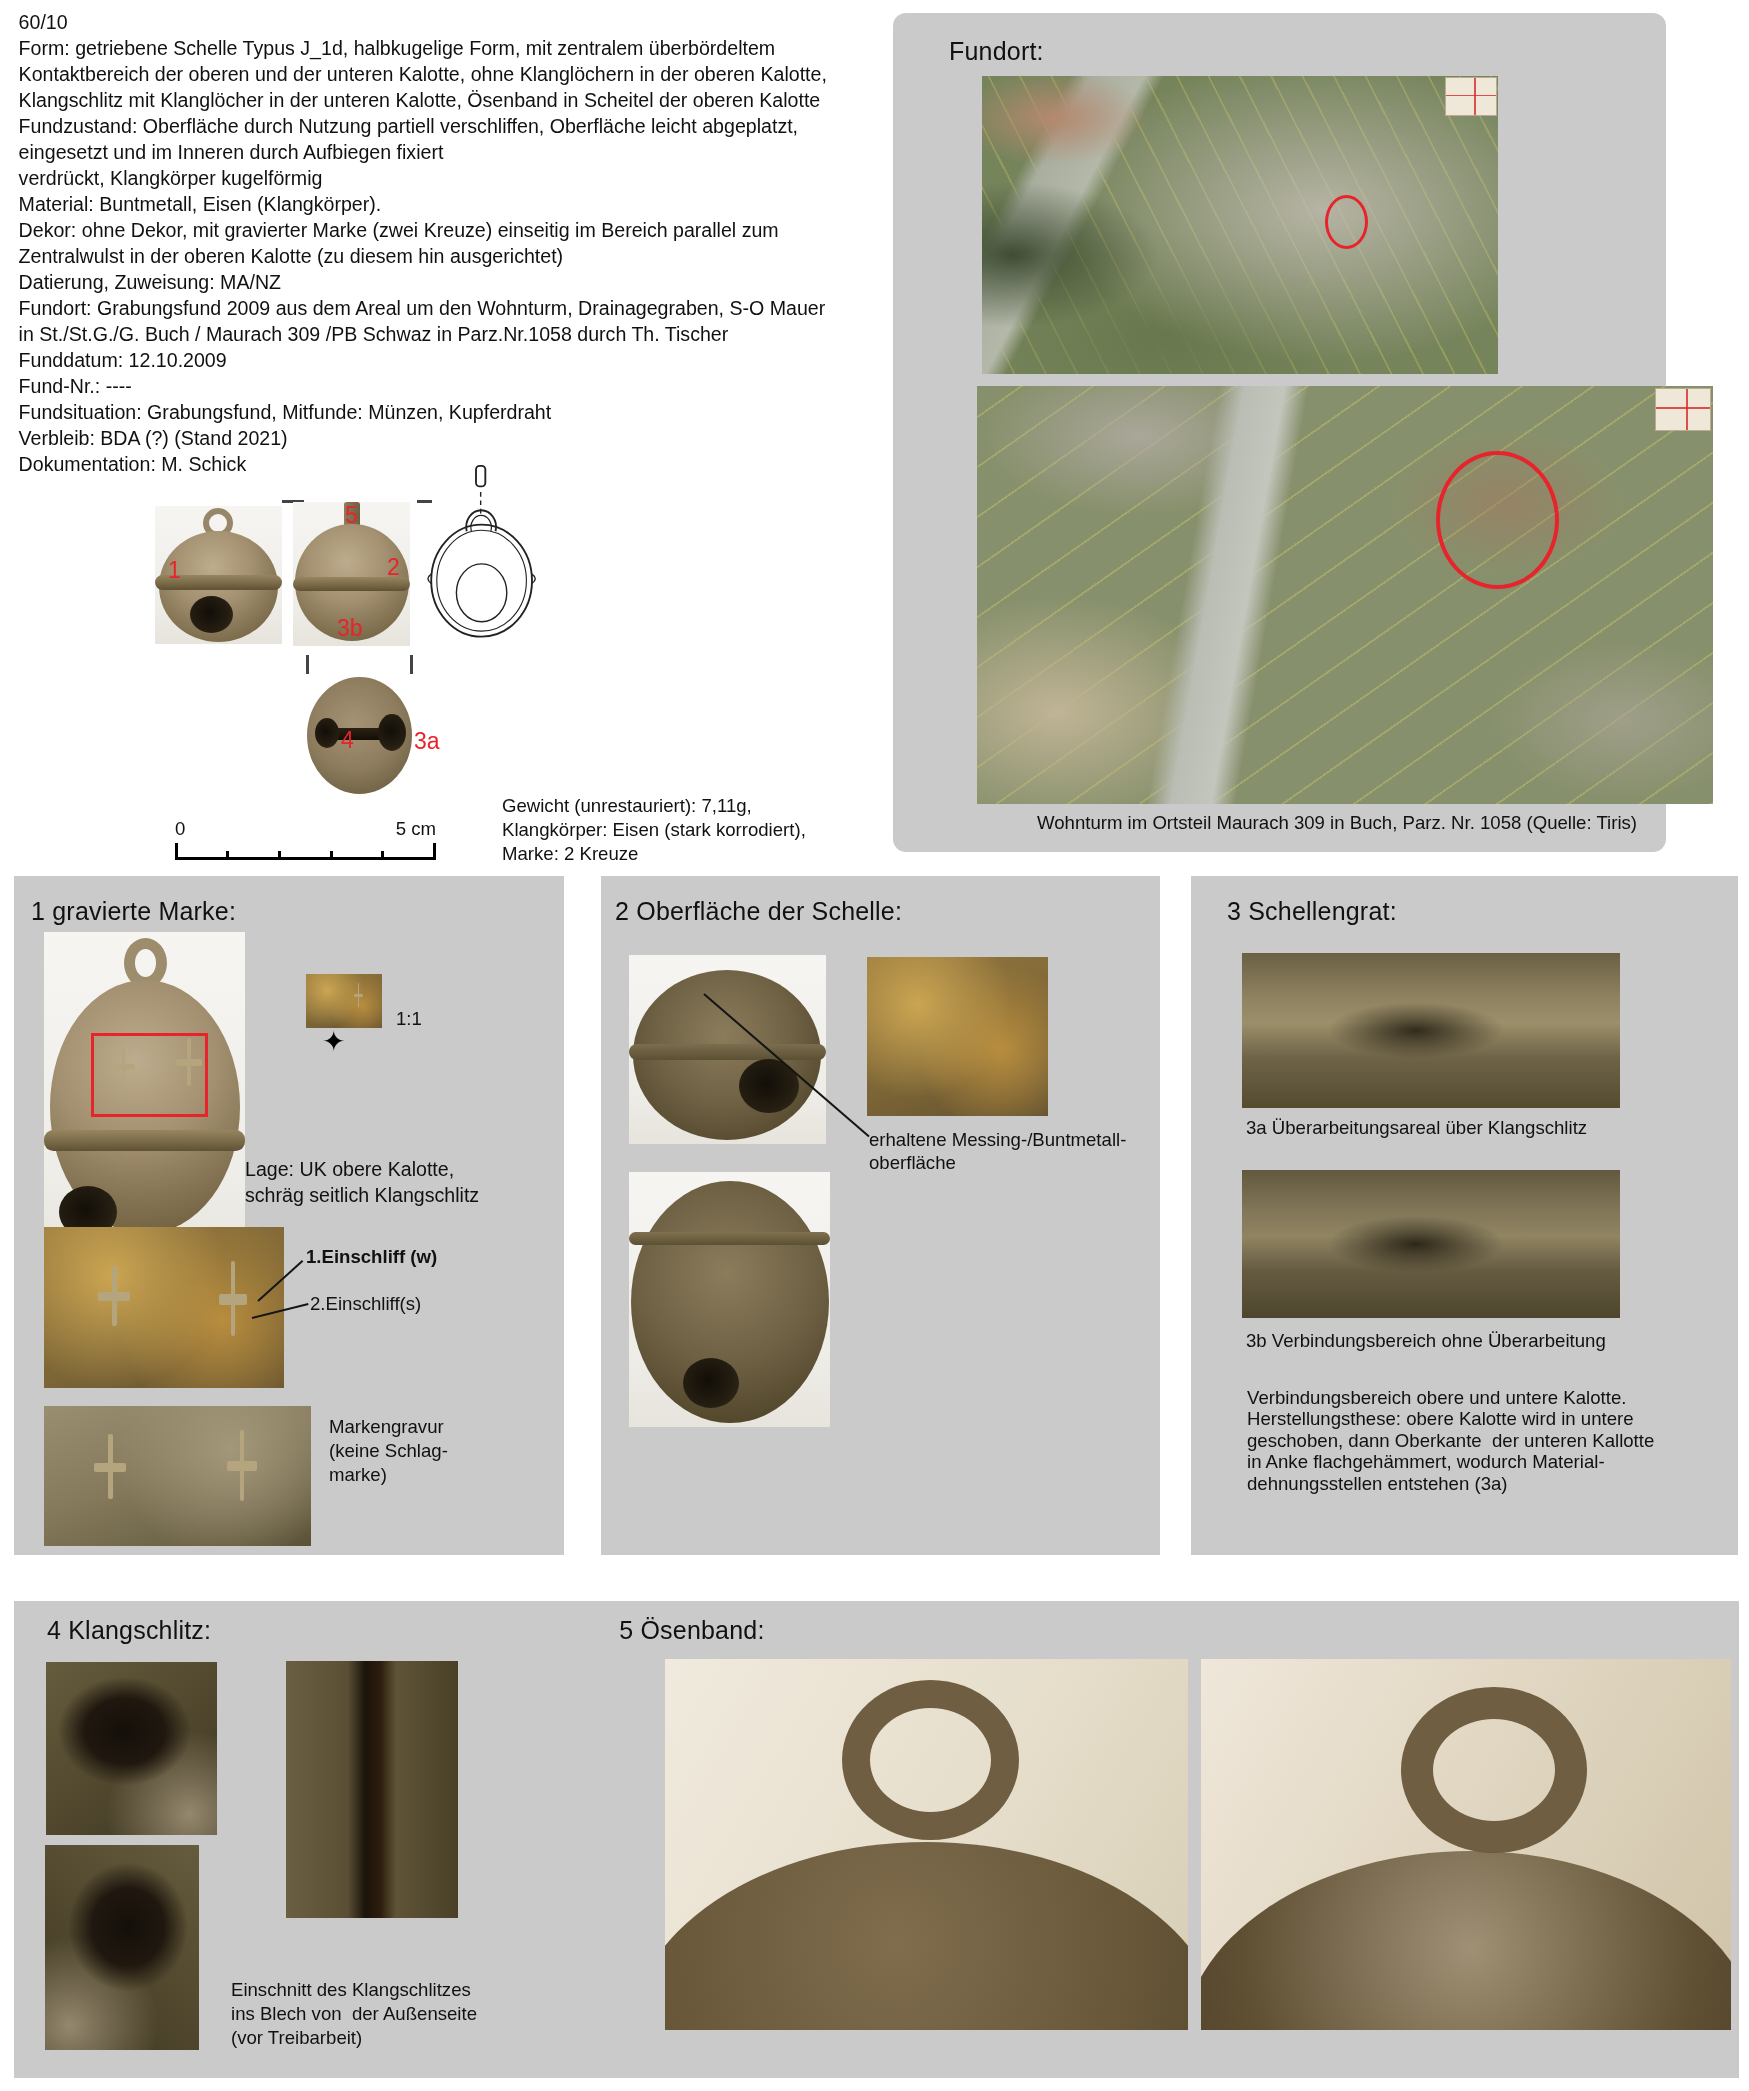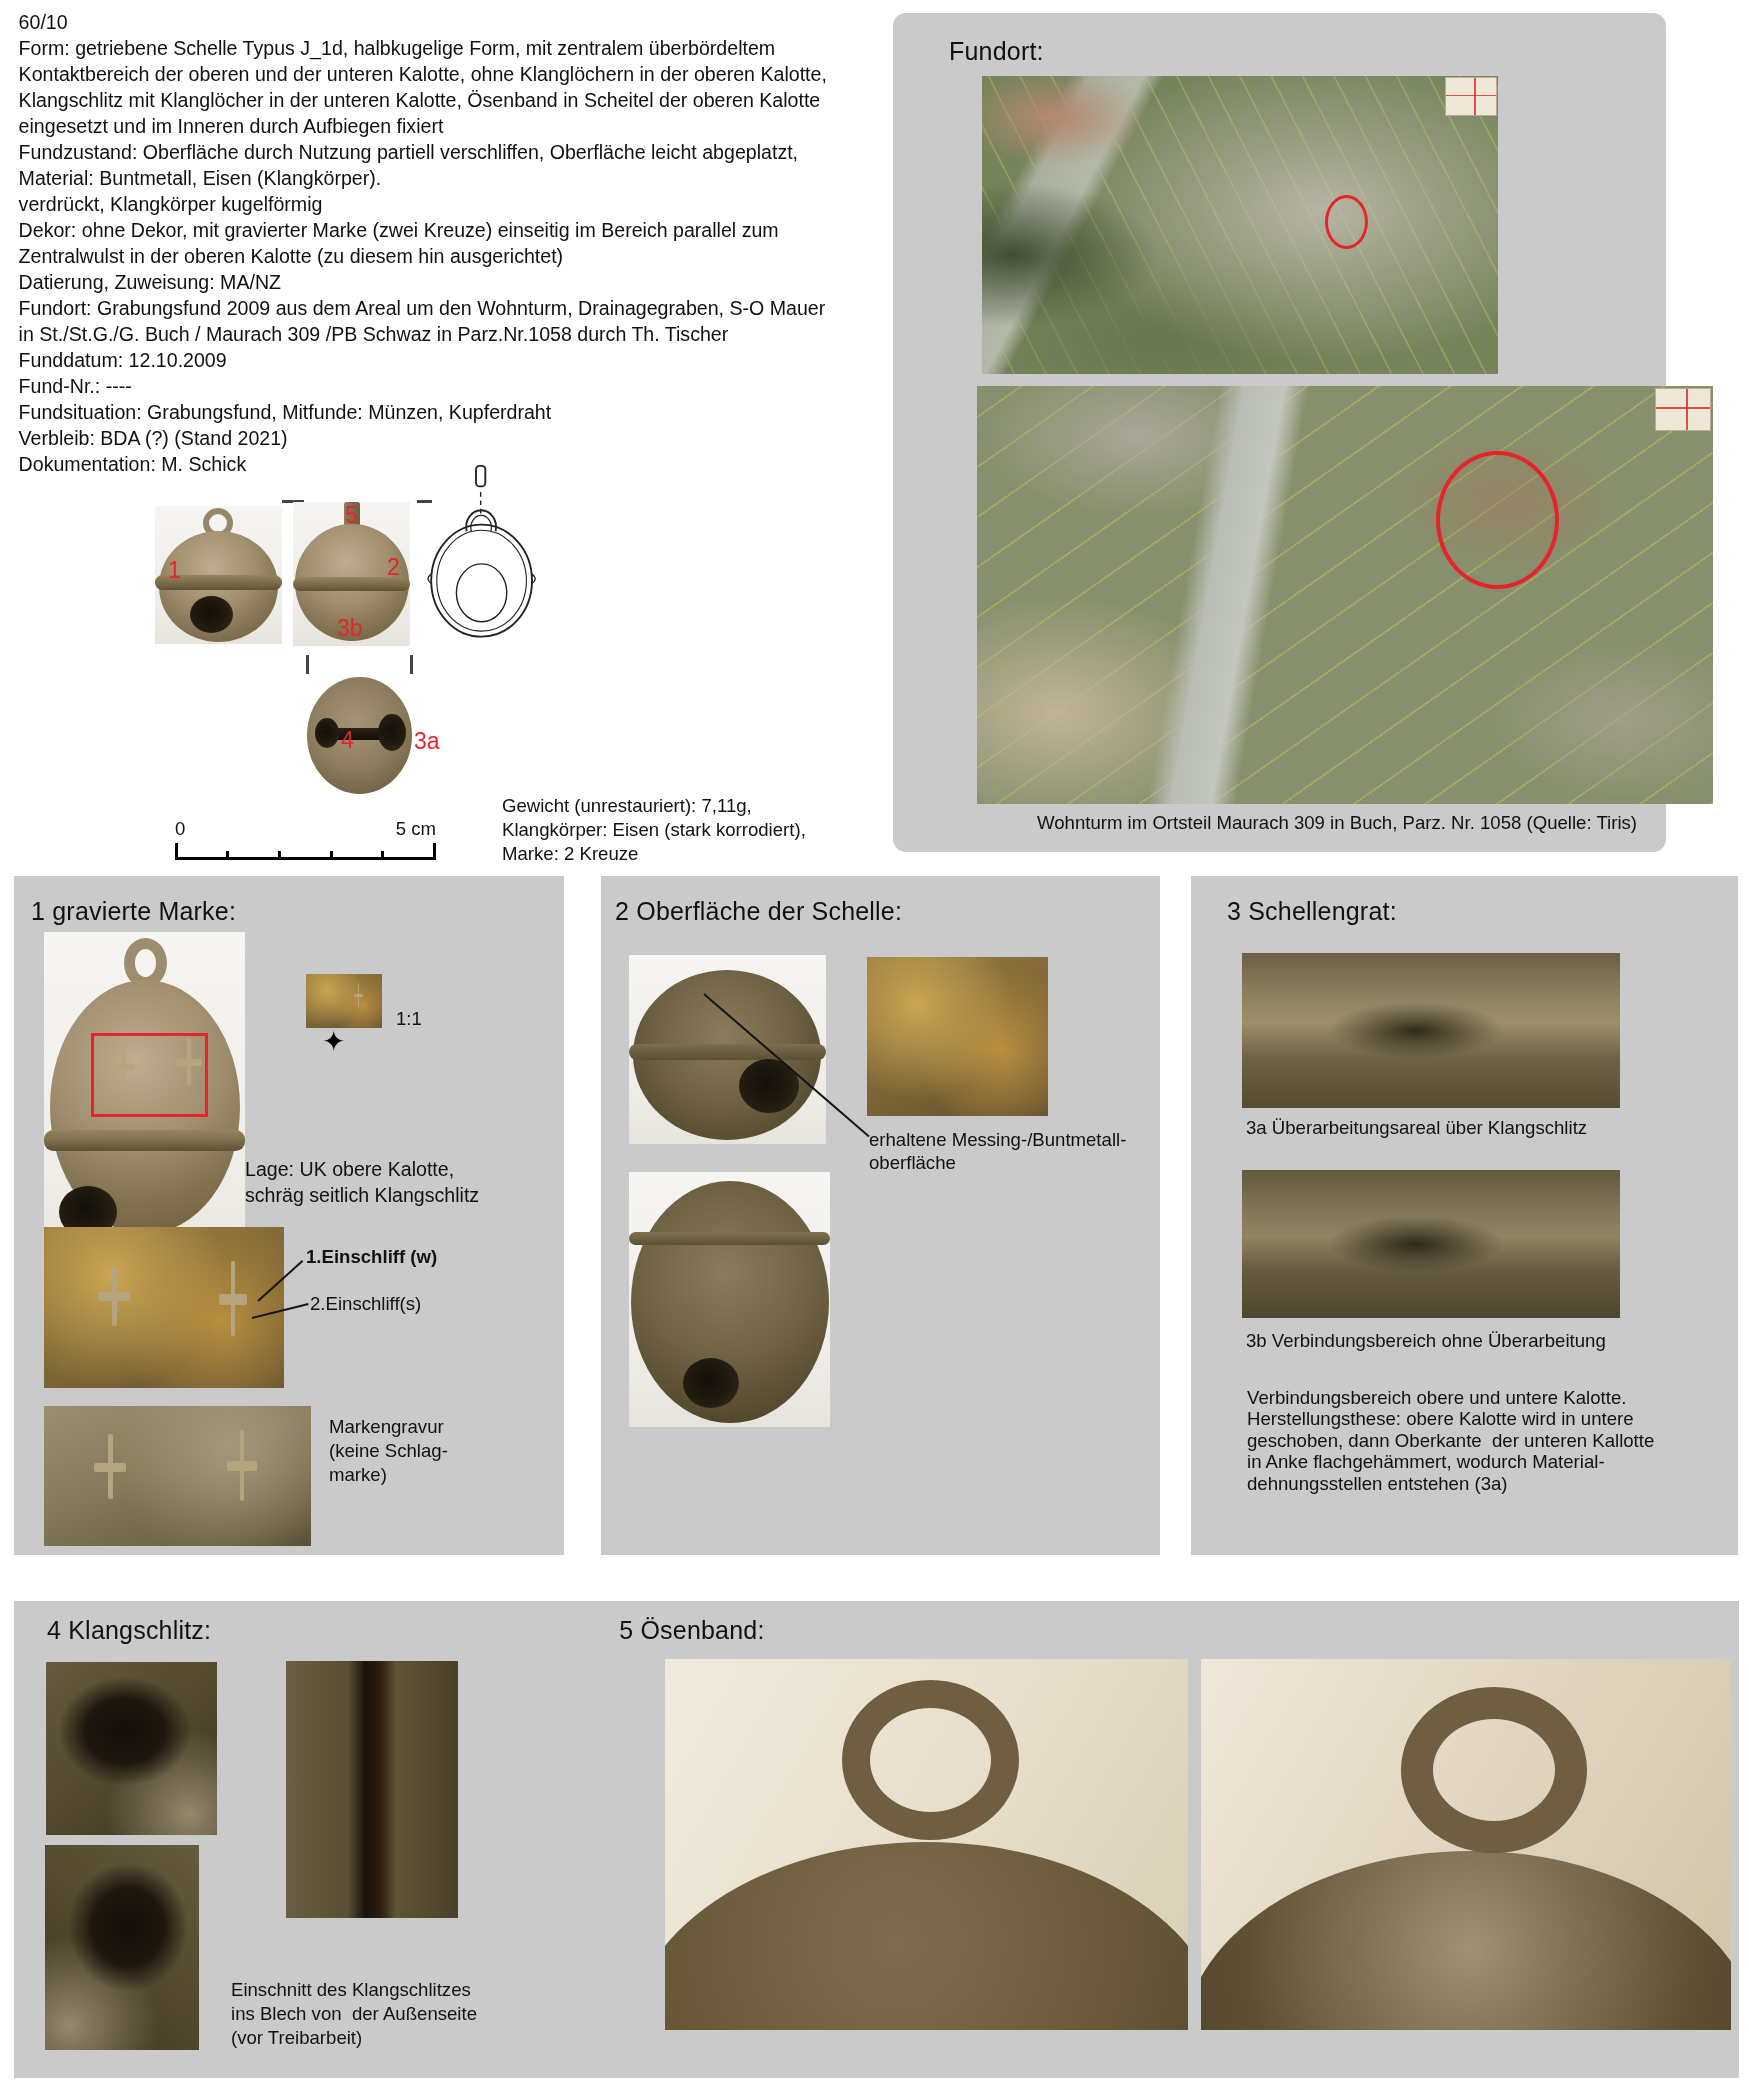--- a/index.html
+++ b/index.html
@@ -84,24 +84,24 @@
 </head>
 <body>
 
 <div id="page">
 
   <div class="abs" style="left:18.6px;top:9.3px;width:914px;">
     <div class="main-line">60/10</div>
     <div class="main-line">Form: getriebene Schelle Typus J_1d, halbkugelige Form, mit zentralem überbördeltem</div>
     <div class="main-line">Kontaktbereich der oberen und der unteren Kalotte, ohne Klanglöchern in der oberen Kalotte,</div>
     <div class="main-line">Klangschlitz mit Klanglöcher in der unteren Kalotte, Ösenband in Scheitel der oberen Kalotte</div>
+    <div class="main-line">Fundzustand: Oberfläche durch Nutzung partiell verschliffen, Oberfläche leicht abgeplatzt,</div>
     <div class="main-line">eingesetzt und im Inneren durch Aufbiegen fixiert</div>
-    <div class="main-line">Fundzustand: Oberfläche durch Nutzung partiell verschliffen, Oberfläche leicht abgeplatzt,</div>
+    <div class="main-line">verdrückt, Klangkörper kugelförmig</div>
     <div class="main-line">Material: Buntmetall, Eisen (Klangkörper).</div>
-    <div class="main-line">verdrückt, Klangkörper kugelförmig</div>
     <div class="main-line">Dekor: ohne Dekor, mit gravierter Marke (zwei Kreuze) einseitig im Bereich parallel zum</div>
     <div class="main-line">Zentralwulst in der oberen Kalotte (zu diesem hin ausgerichtet)</div>
     <div class="main-line">Datierung, Zuweisung: MA/NZ</div>
     <div class="main-line">Fundort: Grabungsfund 2009 aus dem Areal um den Wohnturm, Drainagegraben, S-O Mauer</div>
     <div class="main-line">in St./St.G./G. Buch / Maurach 309 /PB Schwaz in Parz.Nr.1058 durch Th. Tischer</div>
     <div class="main-line">Funddatum: 12.10.2009</div>
     <div class="main-line">Fund-Nr.: ----</div>
     <div class="main-line">Fundsituation: Grabungsfund, Mitfunde: Münzen, Kupferdraht</div>
     <div class="main-line">Verbleib: BDA (?) (Stand 2021)</div>
     <div class="main-line">Dokumentation: M. Schick</div>

